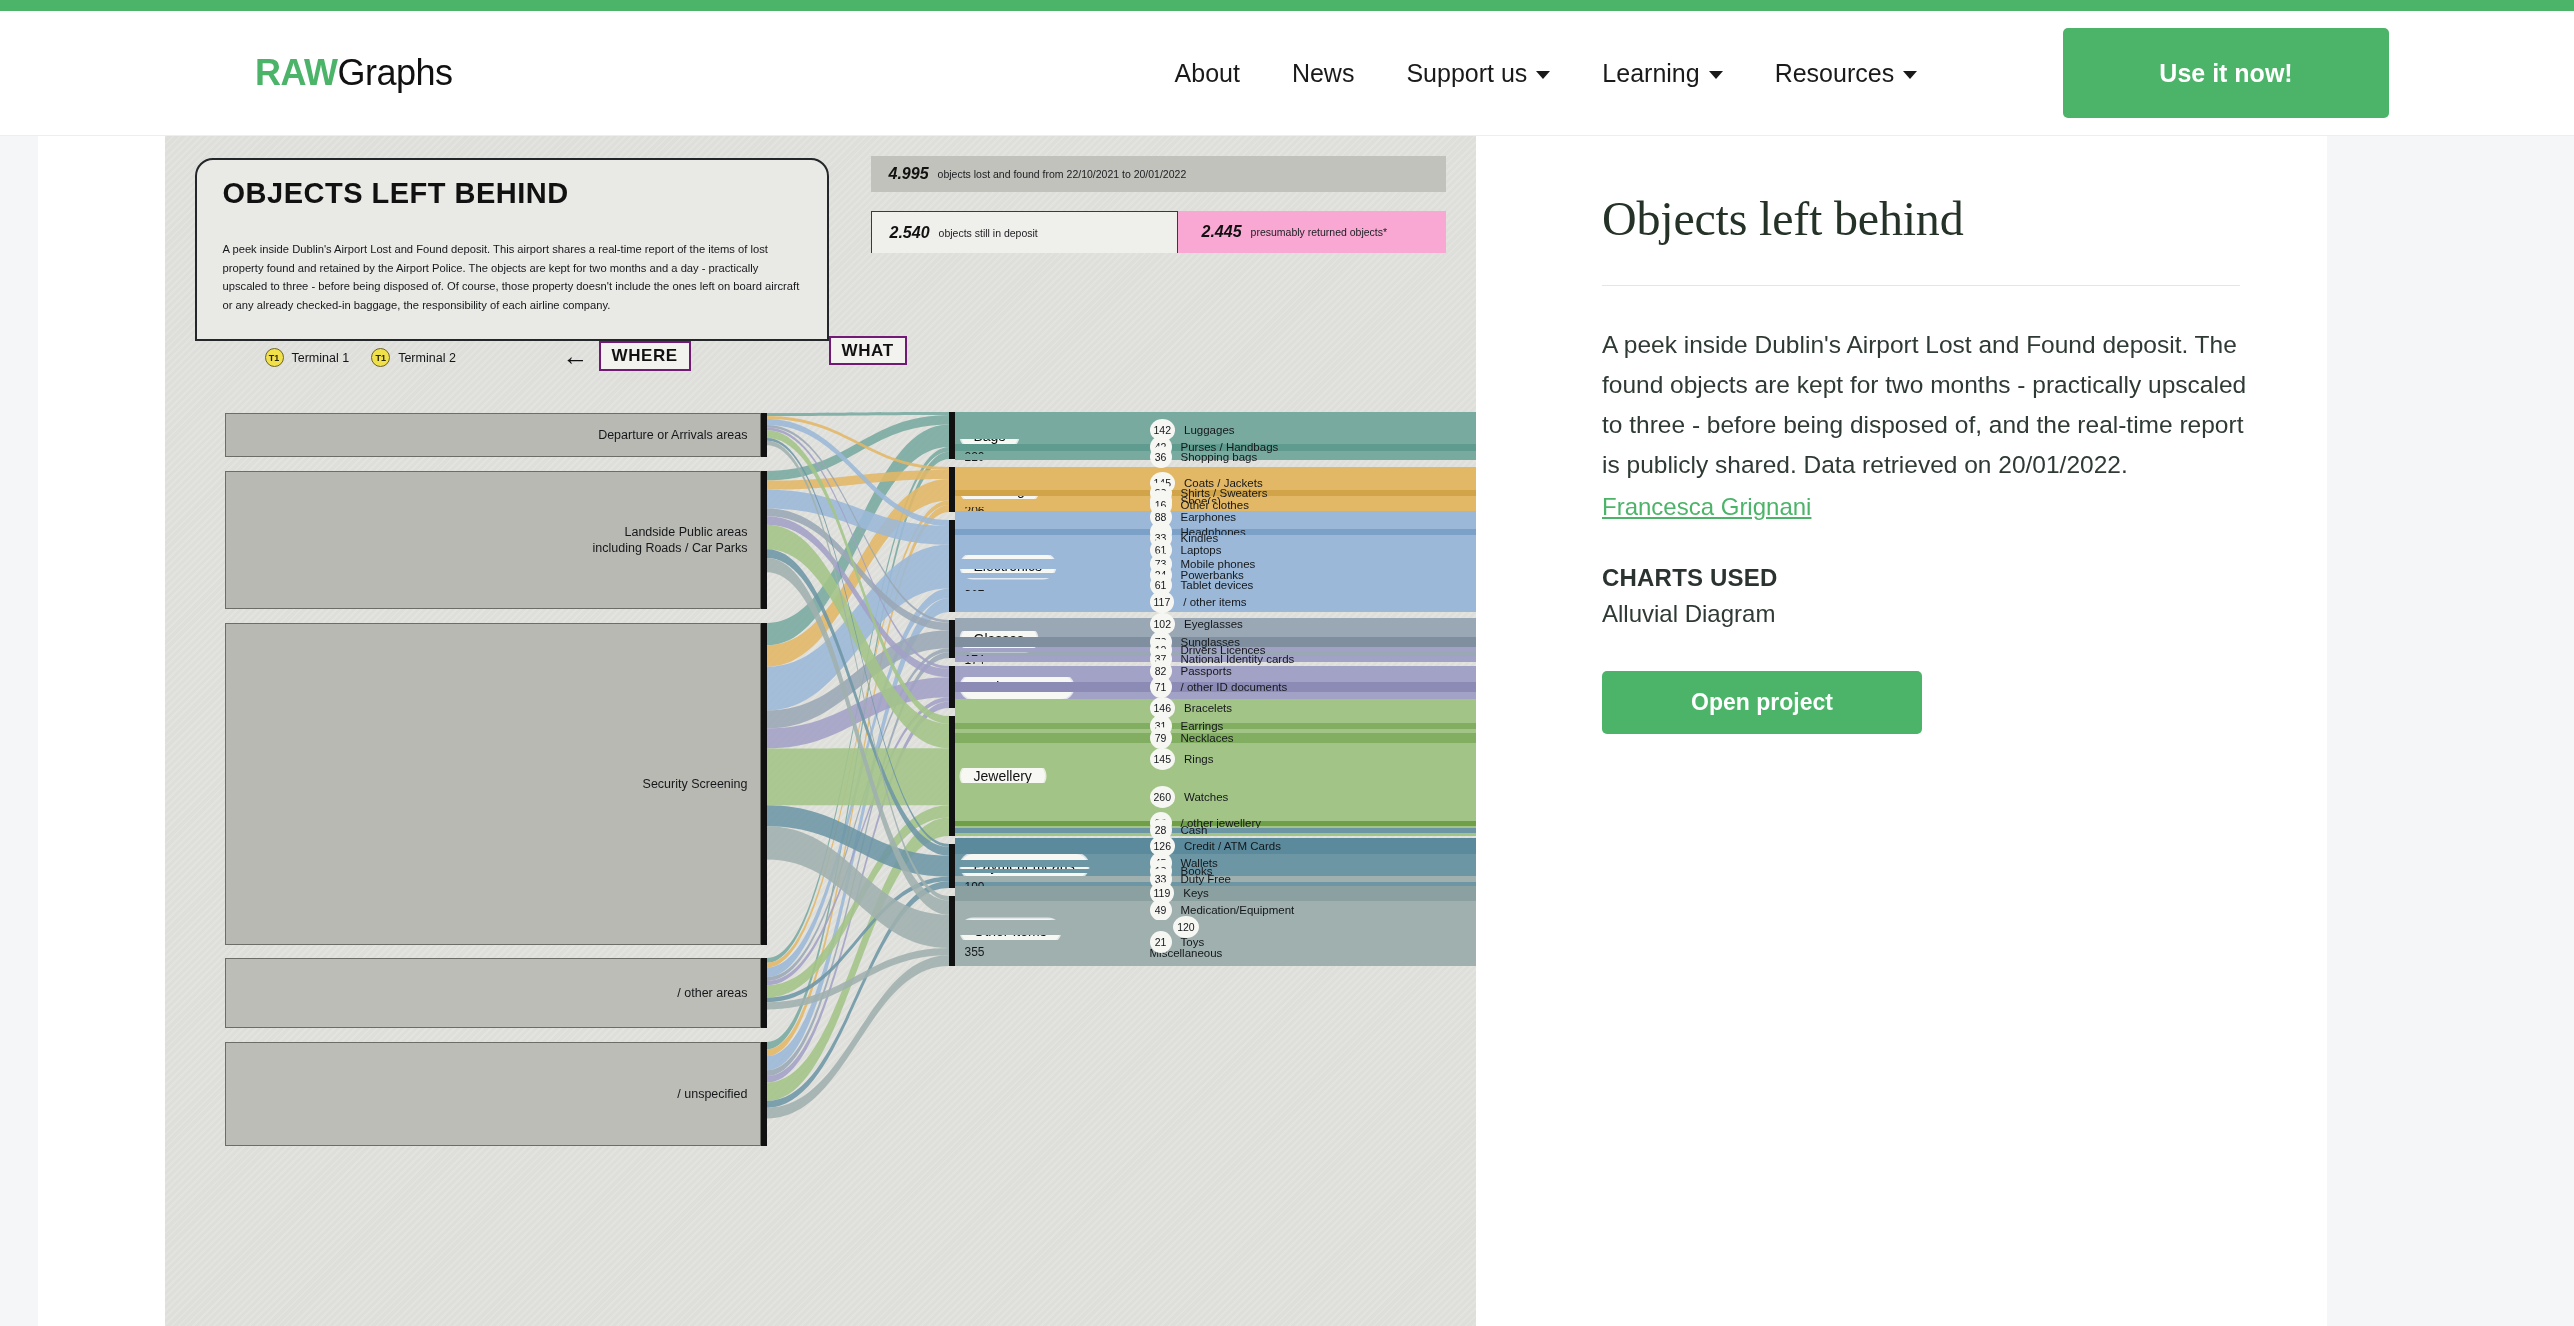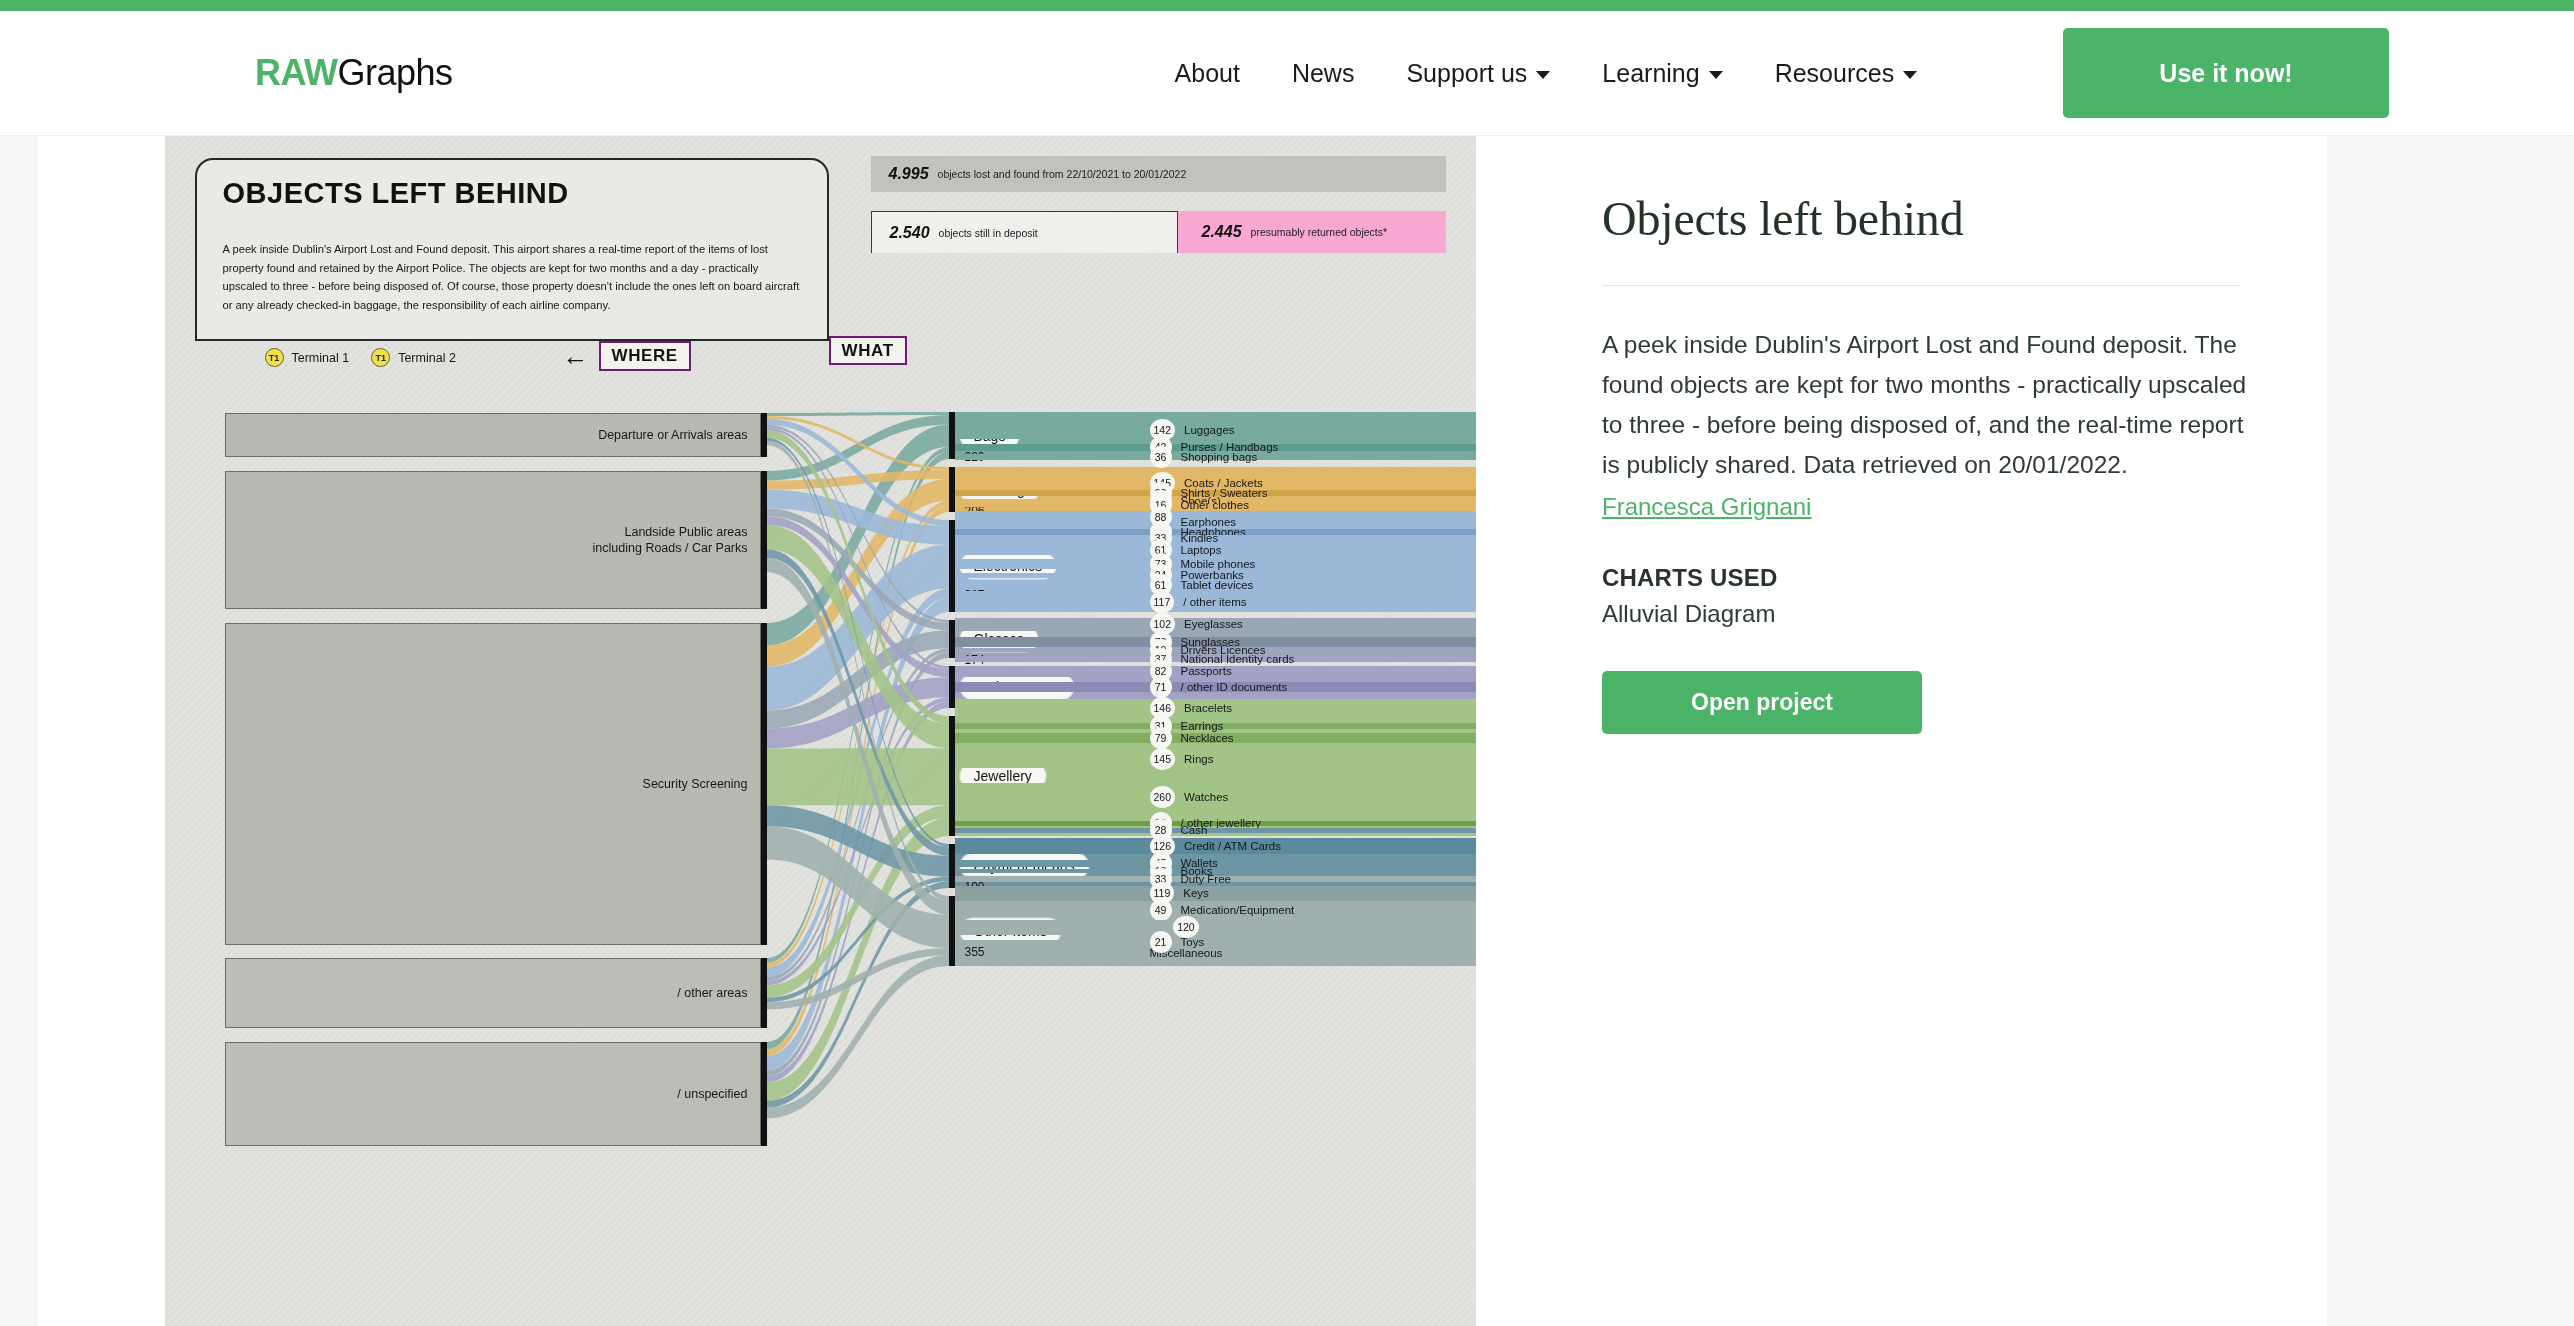--- a/index.html
+++ b/index.html
@@ -442,21 +442,21 @@
             <div class="leaf" style="top: 354px;">
               <span class="leaf-badge">13</span>
               <span class="leaf-lab">Shoe(s)</span>
             </div>
             <div style="position: absolute; left: 790px; width: 521px; top: 367px; height: 4px; background: rgb(226, 183, 101);"></div>
             <div class="leaf" style="top: 358px;">
               <span class="leaf-badge">16</span>
               <span class="leaf-lab">Other clothes</span>
             </div>
             <div style="position: absolute; left: 790px; width: 521px; top: 375px; height: 12px; background: rgb(155, 184, 216);"></div>
-            <div class="leaf" style="top: 370px; align-items: flex-end;">
+            <div class="leaf" style="top: 370px;">
               <span class="leaf-badge">88</span>
               <span class="leaf-lab">Earphones</span>
             </div>
             <div style="position: absolute; left: 790px; width: 521px; top: 392.5px; height: 7px; background: rgb(123, 161, 201);"></div>
             <div class="leaf" style="top: 385px;">
               <span class="leaf-badge">45</span>
               <span class="leaf-lab">Headphones</span>
             </div>
             <div style="position: absolute; left: 790px; width: 521px; top: 399px; height: 6px; background: rgb(155, 184, 216);"></div>
             <div class="leaf" style="top: 391px;">

